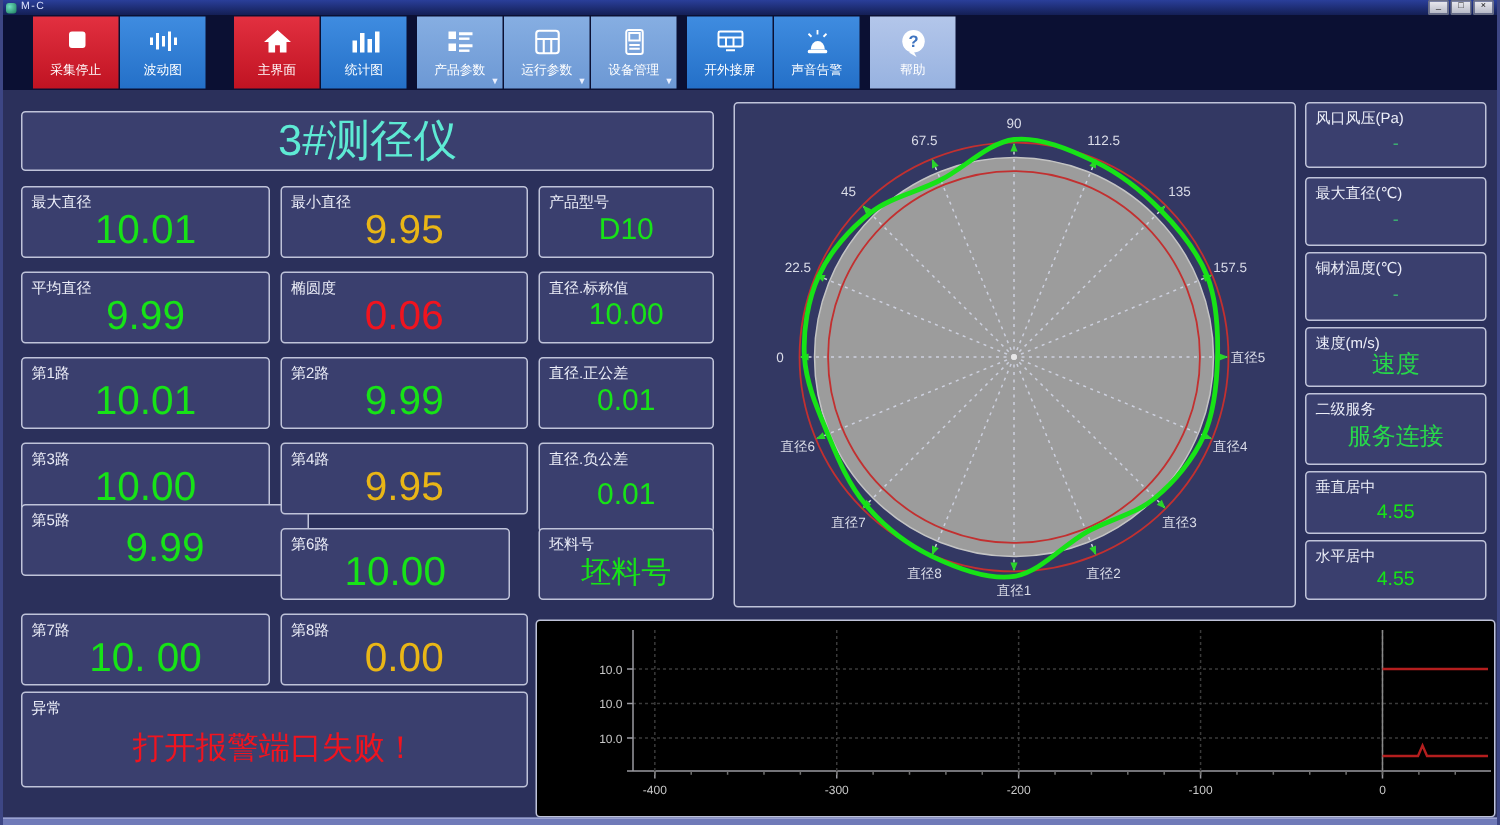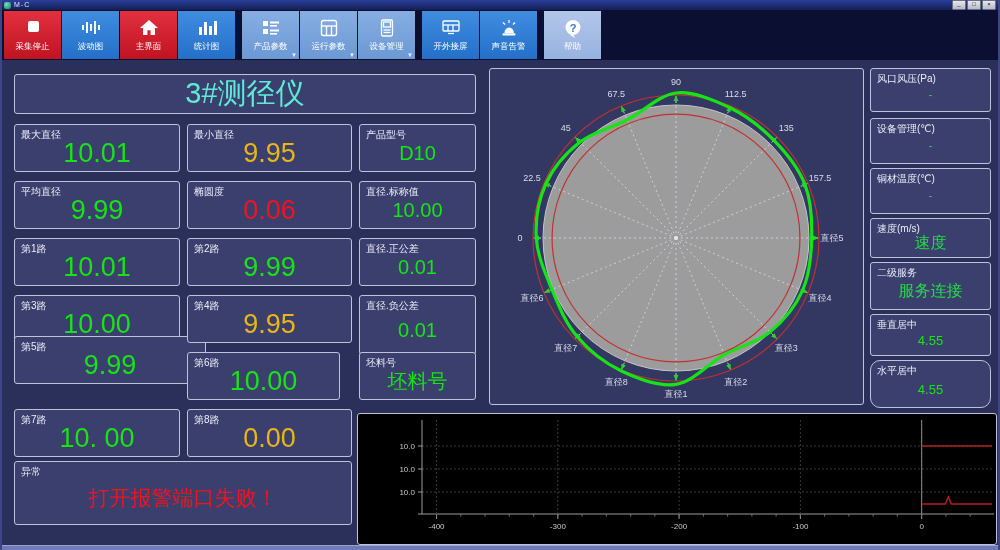--- a/index.html
+++ b/index.html
@@ -15,21 +15,21 @@
   .app-ico{width:7px;height:7px;border-radius:2px;background:radial-gradient(circle at 35% 35%,#6fe0c0,#1a7a5a);margin-right:3px;}
   .tb-title{font-size:7px;color:#dfe4ff;letter-spacing:1px;line-height:8px;}
   .winbtns{margin-left:auto;display:flex;gap:1px;}
   .winbtn{width:12px;height:8px;background:linear-gradient(#e8e8ee,#b6b9c6);border:1px solid #6a6f85;
     font-size:6px;line-height:6px;color:#111;text-align:center;border-radius:1px;cursor:default;}
   
   .toolbar{position:absolute;top:10px;left:0;right:0;height:48px;background:#0b1033;display:flex;align-items:stretch;padding:1px 0 1px 2px;}
   .tbtn{position:relative;width:57px;margin-right:1px;display:flex;flex-direction:column;align-items:center;justify-content:center;cursor:pointer;}
   .tbtn .ic{height:22px;display:flex;align-items:center;justify-content:center;}
   .tbtn .lb{font-size:8.5px;color:#fff;margin-top:2px;white-space:nowrap;}
-  .tb-red{background:linear-gradient(#e23040,#c01322);}
+  .tb-red{background:linear-gradient(#e23040,#c01322);margin-left:18px;}
   .tb-blue{background:linear-gradient(#3f8ce0,#2470c8);}
   .tb-light{background:linear-gradient(#86aee2,#6c98d4);}
   .tb-pale{background:linear-gradient(#b3c6ea,#97b2e0);}
   .tbtn.gap{margin-right:7px;}
   .dd{position:absolute;right:2px;bottom:1px;font-size:6px;color:#eaf0ff;}
   
   .tile{position:absolute;background:#3a3f6e;border:1px solid #bfc3d9;border-radius:3px;box-sizing:border-box;}
   .tile .lbl{position:absolute;top:3px;left:6px;font-size:10px;color:#eceef8;}
   .tile .val{position:absolute;left:0;right:0;top:10px;bottom:0;display:flex;align-items:center;justify-content:center;font-size:27px;}
   .val.green{color:#17e317;} .val.yellow{color:#e9b616;} .val.red{color:#f0141f;}
@@ -331,40 +331,40 @@
         <circle cx="186" cy="169" r="2" fill="#e6e6e6"></circle>
       </svg>
   </div>
 
   <div id="rightcol">
       <div class="tile rt" style="left: 868px; top: 68px; width: 121px; height: 44px;">
         <span class="lbl">风口风压(Pa)</span>
         <span class="val dim">-</span>
       </div>
       <div class="tile rt" style="left: 868px; top: 118px; width: 121px; height: 46px;">
-        <span class="lbl">设备管理(℃)</span>
+        <span class="lbl">最大直径(℃)</span>
         <span class="val dim">-</span>
       </div>
       <div class="tile rt" style="left: 868px; top: 168px; width: 121px; height: 46px; text-align: center;">
         <span class="lbl">铜材温度(℃)</span>
         <span class="val dim">-</span>
       </div>
       <div class="tile rt" style="left: 868px; top: 218px; width: 121px; height: 40px;">
         <span class="lbl">速度(m/s)</span>
         <span class="val big">速度</span>
       </div>
       <div class="tile rt" style="left: 868px; top: 262px; width: 121px; height: 48px;">
         <span class="lbl">二级服务</span>
         <span class="val big">服务连接</span>
       </div>
       <div class="tile rt" style="left: 868px; top: 314px; width: 121px; height: 42px;">
         <span class="lbl">垂直居中</span>
         <span class="val green">4.55</span>
       </div>
-      <div class="tile rt" style="left: 868px; top: 360px; width: 121px; height: 48px; border-radius: 10px;">
+      <div class="tile rt" style="left: 868px; top: 360px; width: 121px; height: 40px;">
         <span class="lbl">水平居中</span>
         <span class="val green">4.55</span>
       </div>
     </div>
 
   <div class="chart-panel" id="trend-panel" style="left:355px;top:413px;width:640px;height:132px;">
     <svg id="trend-svg" width="638" height="130">
         <line x1="64" y1="32" x2="634" y2="32" stroke="#3a3a3a" stroke-width="1" stroke-dasharray="2,2"></line>
         <line x1="60" y1="32" x2="64" y2="32" stroke="#9a9aa0" stroke-width="1"></line>
         <text x="57" y="35" font-size="8" fill="#c8c8c8" text-anchor="end">10.0</text>

